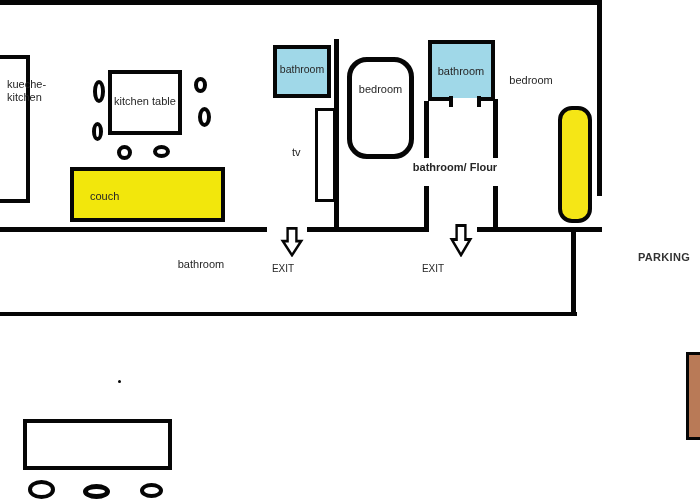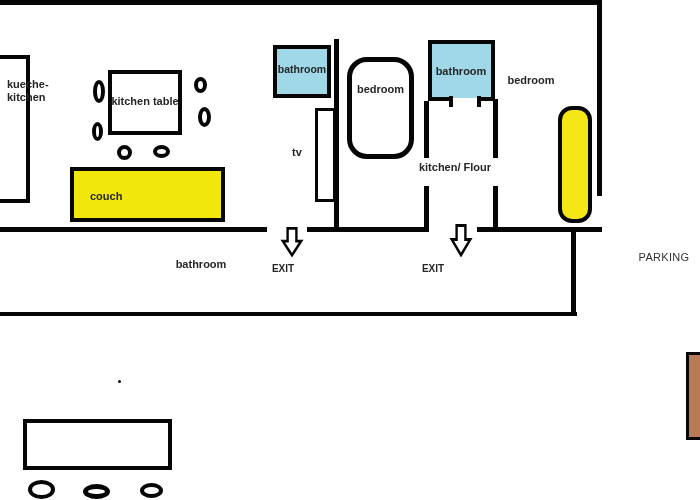--- a/index.html
+++ b/index.html
@@ -2,21 +2,21 @@
 <html><head>
 <meta charset="utf-8">
 <style>
   html,body{margin:0;padding:0;background:#fff;}
   #stage{
     position:relative;width:700px;height:500px;overflow:hidden;background:#ffffff;
     font-family:"Liberation Sans", sans-serif;color:#222;
   }
   .wall{position:absolute;background:#050505;}
   .room{position:absolute;box-sizing:border-box;border:4px solid #060606;background:#fff;}
-  .lbl{position:absolute;font-size:11px;color:#262626;white-space:nowrap;font-weight:bold;}
+  .lbl{position:absolute;font-size:11px;color:#262626;white-space:nowrap;}
   .lbl.center{text-align:center;}
   .chair{position:absolute;box-sizing:border-box;border:4px solid #050505;border-radius:50%;background:#fff;}
   .arrow{position:absolute;}
 </style>
 </head>
 <body>
 
 <div id="stage">
 
   <div class="wall" style="left:0;top:36;width:602px;height:5px;"></div>
@@ -58,36 +58,36 @@
 
   <div class="room" style="left:347px;top:57px;width:67px;height:102px;border-width:5px;border-radius:20px;"></div>
   <div class="lbl center" style="left:347px;top:83px;width:67px;">bedroom</div>
 
   <div class="room" style="left:428px;top:40px;width:67px;height:61px;background:#a0d8e8;"></div>
   <div style="position:absolute;left:452px;top:95px;width:25px;height:7px;background:linear-gradient(#a0d8e8 45%,#ffffff 45%);"></div>
   <div class="wall" style="left:449px;top:96px;width:4px;height:11px;"></div>
   <div class="wall" style="left:477px;top:96px;width:4px;height:11px;"></div>
   <div class="lbl center" style="left:430px;top:65px;width:62px;">bathroom</div>
 
-  <div class="lbl center" style="left:410px;top:161px;width:90px;font-weight:600;">kitchen/ Flour</div>
+  <div class="lbl center" style="left:410px;top:161px;width:90px;font-weight:600;">bathroom/ Flour</div>
 
   <div class="lbl center" style="left:505px;top:74px;width:52px;">bedroom</div>
   <div class="room" style="left:558px;top:106px;width:34px;height:117px;border-radius:14px;background:#f5e616;"></div>
 
   <svg class="arrow" style="left:280px;top:227px;" width="24" height="30" viewBox="0 0 30 34" preserveAspectRatio="none">
     <path d="M9.5,1.5 L20.5,1.5 L20.5,16 L26.5,16 L15,32 L3.5,16 L9.5,16 Z" fill="#ffffff" stroke="#050505" stroke-width="3" stroke-linejoin="miter"></path>
   </svg>
   <svg class="arrow" style="left:449px;top:224px;" width="24" height="33" viewBox="0 0 30 34" preserveAspectRatio="none">
     <path d="M9.5,1.5 L20.5,1.5 L20.5,16 L26.5,16 L15,32 L3.5,16 L9.5,16 Z" fill="#ffffff" stroke="#050505" stroke-width="3" stroke-linejoin="miter"></path>
   </svg>
   <div class="lbl center" style="left:263px;top:263px;width:40px;font-size:10px;">EXIT</div>
   <div class="lbl center" style="left:413px;top:263px;width:40px;font-size:10px;">EXIT</div>
 
   <div class="lbl center" style="left:171px;top:258px;width:60px;">bathroom</div>
-  <div class="lbl center" style="left:632px;top:251px;width:64px;font-weight:400;letter-spacing:0.3px;color:#333;">PARKING</div>
+  <div class="lbl center" style="left:632px;top:251px;width:64px;font-weight:700;letter-spacing:0.3px;color:#333;">PARKING</div>
 
   <div style="position:absolute;left:118px;top:380px;width:3px;height:3px;background:#050505;border-radius:50%;"></div>
   <div class="room" style="left:23px;top:419px;width:149px;height:51px;"></div>
   <div class="chair" style="left:28px;top:480px;width:27px;height:19px;"></div>
   <div class="chair" style="left:83px;top:484px;width:27px;height:15px;border-width:5px;"></div>
   <div class="chair" style="left:140px;top:483px;width:23px;height:15px;"></div>
 
   <div class="room" style="left:686px;top:352px;width:22px;height:88px;border-width:3px;background:#b97a57;"></div>
 
 </div>

